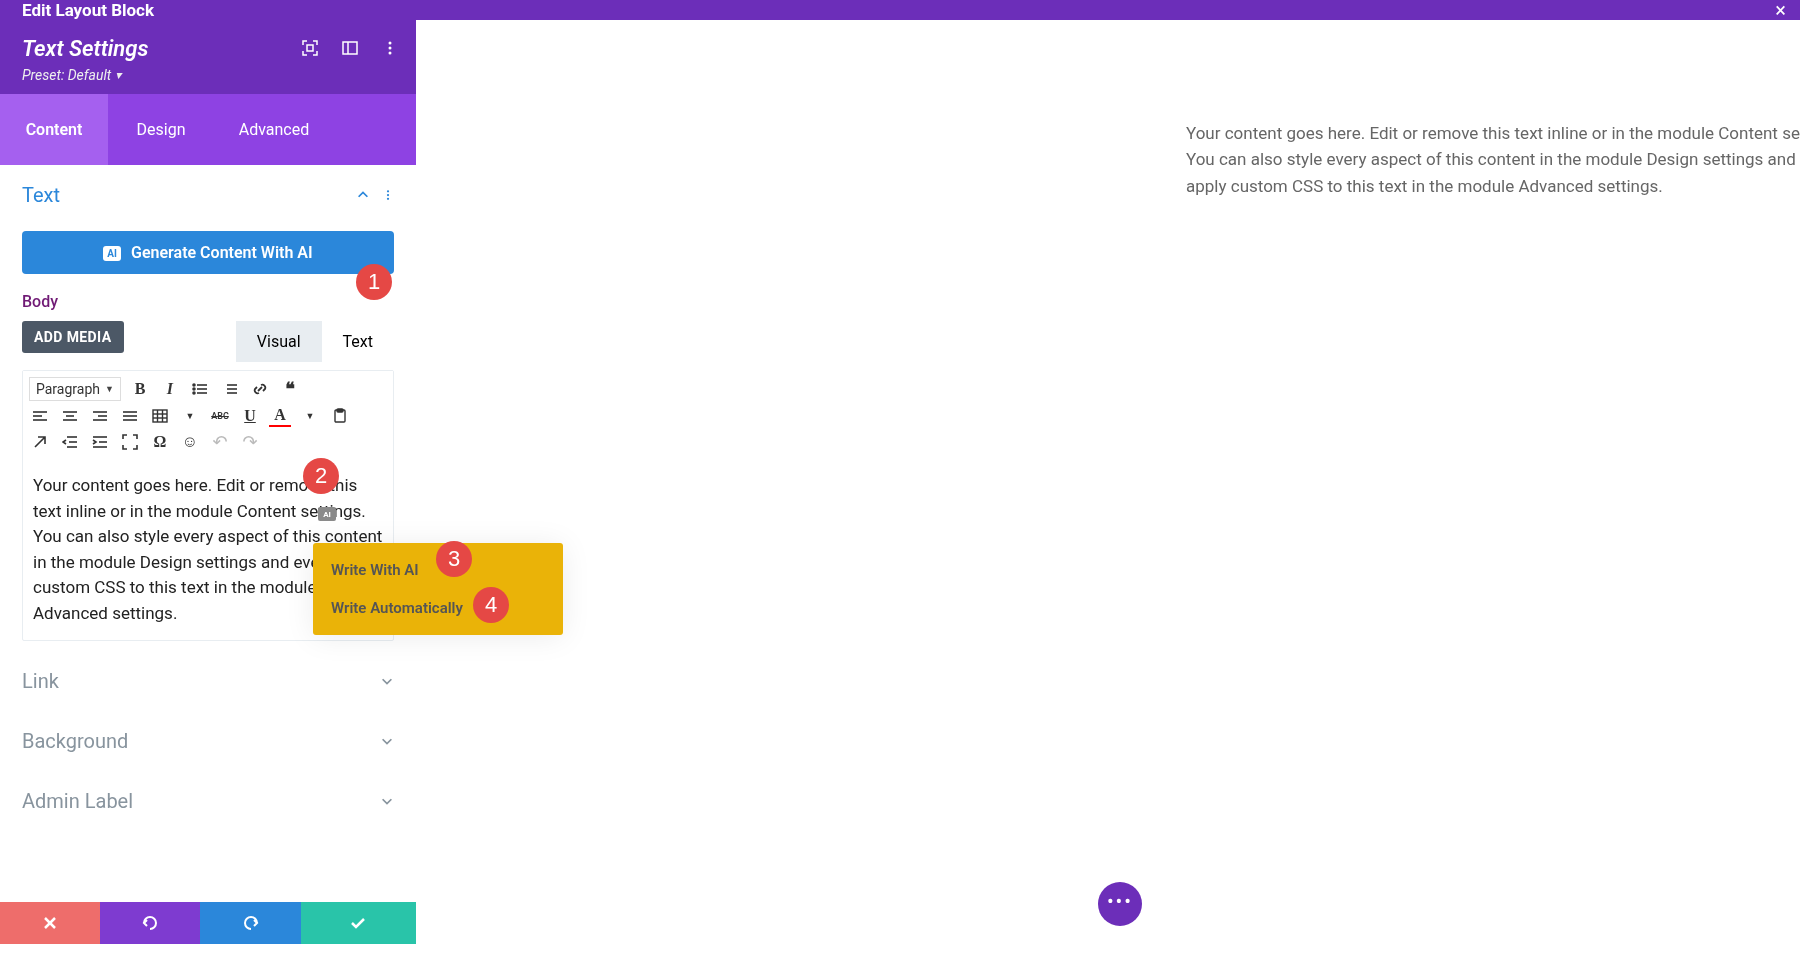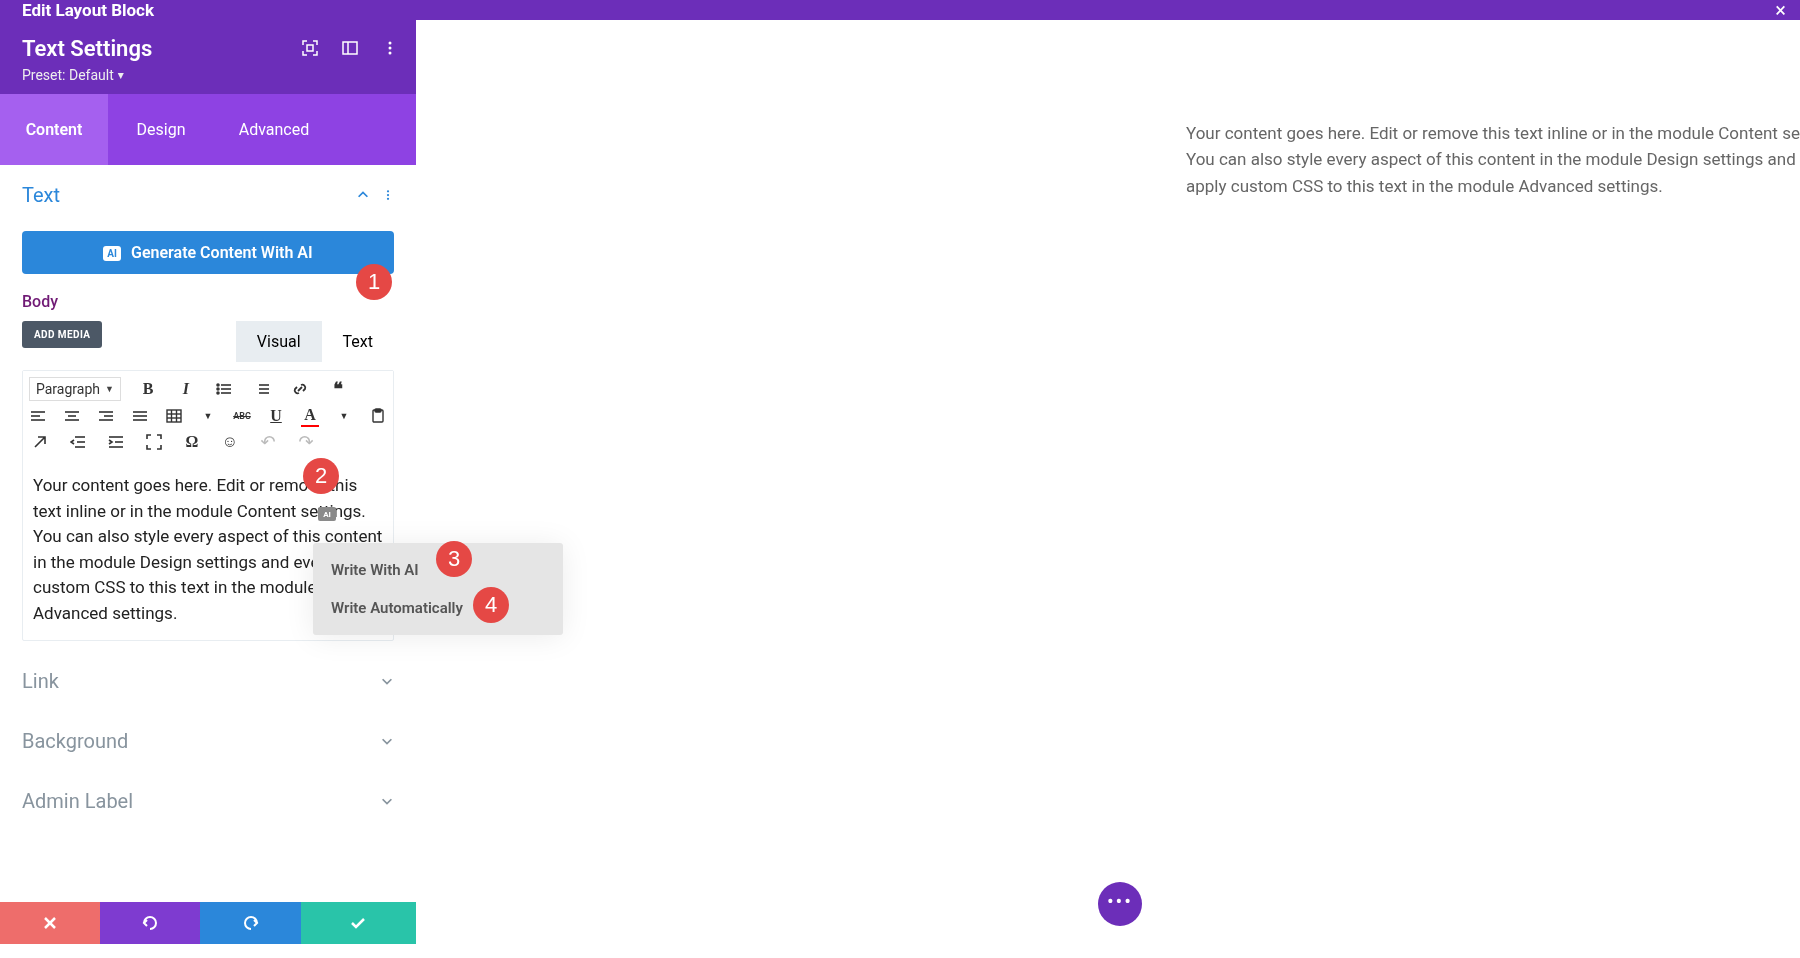--- a/index.html
+++ b/index.html
@@ -8,21 +8,21 @@
 
 .header-bar { background: #6c2eb9; color: #fff; height: 20px; display: flex; align-items: center; padding: 0 16px 0 22px; font-weight: 700; font-size: 17px; position: relative; }
 .header-close { position: absolute; right: 14px; top: 50%; transform: translateY(-50%); cursor: pointer; font-size: 20px; line-height: 1; font-weight: 400; }
 
 
 .workspace { display: flex; height: calc(100% - 34px); }
 .sidebar { width: 416px; background: #fff; display: flex; flex-direction: column; position: relative; }
 .canvas { flex: 1; overflow: auto; }
 
 
-.panel-top { background: #6c2eb9; color: #fff; padding: 16px 22px 10px; position: relative; }
+.panel-top { background: #6c2eb9; color: #fff; padding: 16px 22px 10px; position: relative; font-style: italic; }
 .settings-title { font-size: 22px; font-weight: 600; }
 .preset-line { font-size: 14px; color: #eee; margin-top: 6px; display: inline-flex; align-items: center; gap: 4px; cursor: pointer; }
 .panel-top .top-icons { position: absolute; right: 18px; top: 20px; display: flex; gap: 24px; align-items: center; }
 .top-icons svg, .top-icons .dots { width: 16px; height: 16px; cursor: pointer; }
 
 
 .tabs { display: flex; background: #8e42e3; color: #fff; font-size: 16px; }
 .tabs .tab { padding: 26px 0; cursor: pointer; text-align: center; }
 .tabs .tab.content { width: 108px; background: #a560ef; font-weight: 600; }
 .tabs .tab.design { width: 106px; }
@@ -43,45 +43,45 @@
 .accordion-head.text-head { color: #2b87da; }
 .accordion-head.collapsed { color: #88949e; }
 .accordion-head .right-icons { display: flex; gap: 12px; align-items: center; color: #2b87da; }
 
 
 .ai-btn { background: #2b87da; color: #fff; margin: 6px 22px 18px; border-radius: 4px; padding: 12px 0; font-size: 16px; text-align: center; cursor: pointer; display: flex; align-items: center; justify-content: center; gap: 10px; font-weight: 600; }
 .ai-badge { background: #fff; color: #2b87da; font-size: 10px; font-weight: 700; border-radius: 3px; padding: 2px 4px; position: relative; top: 1px; }
 
 
 .body-label { font-size: 16px; padding: 0 22px 10px; color: #701a75; font-weight: 500; }
-.add-media { background: #4c5866; color: #fff; font-size: 10px; font-weight: 700; margin: 0 0 0 22px; padding: 8px 12px; border-radius: 3px; letter-spacing: 0.4px; cursor: pointer; display: inline-block; }
+.add-media { background: #4c5866; color: #fff; font-size: 14px; font-weight: 700; margin: 0 0 0 22px; padding: 8px 12px; border-radius: 3px; letter-spacing: 0.4px; cursor: pointer; display: inline-block; }
 .editor-tabs { display: inline-flex; float: right; margin-right: 22px; }
 .editor-tab { padding: 10px 20px; font-size: 16px; cursor: pointer; border: 1px solid transparent; }
 .editor-tab.visual { background: #e8edf1; }
 .clear { clear: both; }
 
 
 .editor-wrap { margin: 8px 22px 10px; border: 1px solid #e8edf1; border-radius: 2px; }
 .toolbar { background: #fff; padding: 6px 6px 2px; }
-.tool-row { display: flex; gap: 16px; align-items: center; margin-bottom: 4px; }
+.tool-row { display: flex; gap: 8px; align-items: center; margin-bottom: 4px; }
 .para-select { border: 1px solid #ddd; padding: 3px 20px 3px 6px; font-size: 14px; position: relative; color: #333; cursor: pointer; }
 .para-select::after { content: "▼"; font-size: 9px; position: absolute; right: 6px; top: 6px; color: #444; }
 .tool-btn { width: 22px; height: 22px; display: flex; align-items: center; justify-content: center; color: #333; cursor: pointer; font-family: Georgia, serif; }
 .tool-btn.bold { font-weight: 700; font-size: 16px; }
 .tool-btn.italic { font-style: italic; font-weight: 600; font-size: 16px; }
 .tool-btn.small-caps { font-size: 9px; font-weight: 600; letter-spacing: 0; }
 
 .editor-content { padding: 14px 10px; min-height: 170px; font-family: Georgia, serif; font-size: 17px; color: #222; line-height: 1.5; }
 .editor-content p { margin: 0; }
 
 
 .floating-ai-icon { position: absolute; left: 318px; top: 507px; width: 18px; height: 14px; background: #8a8a8a; border-radius: 2px; color: #fff; font-size: 8px; font-weight: 700; display: flex; align-items: center; justify-content: center; cursor: pointer; }
 
 
-.popup { position: absolute; left: 313px; top: 543px; background: #e5e5e5; box-shadow: 0 2px 30px rgba(0,0,0,0.08); border-radius: 3px; padding: 8px 0; z-index: 30; width: 250px; }
+.popup { position: absolute; left: 313px; top: 543px; background: #eab308; box-shadow: 0 2px 30px rgba(0,0,0,0.08); border-radius: 3px; padding: 8px 0; z-index: 30; width: 250px; }
 .popup-item { padding: 10px 18px; font-size: 15px; color: #555; cursor: pointer; font-weight: 600; }
 
 
 .badge { position: absolute; width: 36px; height: 36px; border-radius: 50%; background: #e54845; color: #fff; font-size: 22px; font-weight: 400; display: flex; align-items: center; justify-content: center; z-index: 40; font-family: Arial, sans-serif; }
 
 
 .footer-bar { height: 42px; display: flex; }
 .footer-btn { flex: 1; display: flex; align-items: center; justify-content: center; color: #fff; font-size: 18px; cursor: pointer; }
 .footer-btn.red { background: #ee6d6b; }
 .footer-btn.purple { background: #7e3bd0; }

